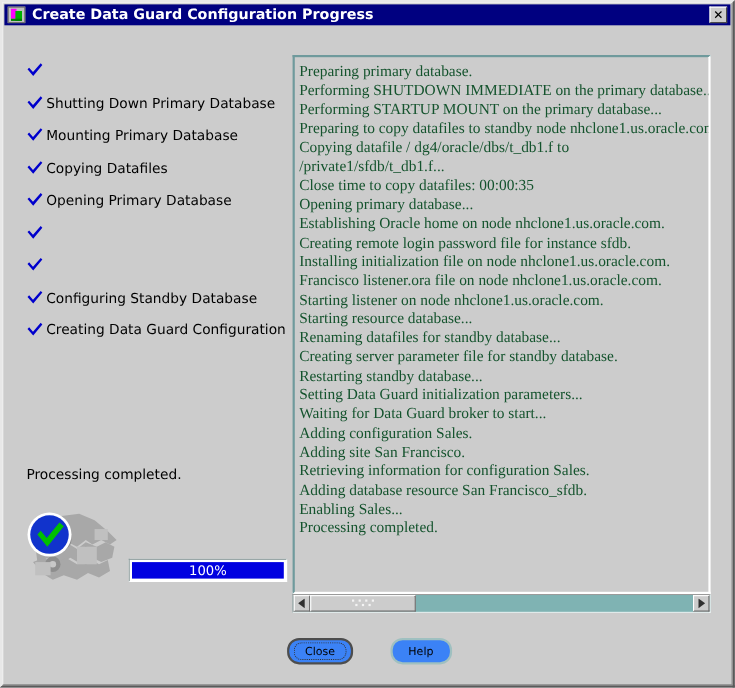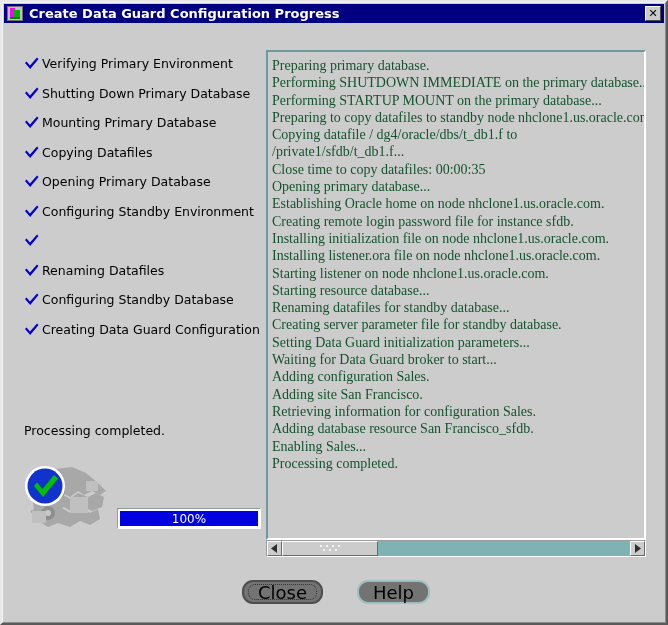--- a/index.html
+++ b/index.html
@@ -258,22 +258,22 @@
     width: 668px;
     display: flex;
     justify-content: center;
     gap: 10px;
   }
   .btn {
     height: 24px;
     min-width: 56px;
     padding: 0 14px;
     border-radius: 11px;
-    background: #737373;
-    font-size: 18px;
+    background: #3b82f6;
+    font-size: 10px;
     color: #000000;
     display: flex;
     align-items: center;
     justify-content: center;
     box-sizing: border-box;
     font-family: "DejaVu Sans", "Liberation Sans", sans-serif;
   }
   .btn-default {
     border: 2px solid #4d4d4d;
     position: relative;
@@ -306,21 +306,20 @@
     <div class="title-close">✕</div>
   </div>
 
   <div class="checklist">
     <div class="check-row">
       <span class="check-mark">
         <svg width="16" height="14" viewBox="0 0 16 14">
             <path d="M1 6 L2.5 4.5 L6 8.5 L13 0.5 L14.5 2 L6.2 12 Z" fill="#0000cc"></path>
           </svg>
       </span>
-      <span class="check-label">Verifying Primary Environment</span>
     </div>
     <div class="check-row">
       <span class="check-mark">
         <svg width="16" height="14" viewBox="0 0 16 14">
             <path d="M1 6 L2.5 4.5 L6 8.5 L13 0.5 L14.5 2 L6.2 12 Z" fill="#0000cc"></path>
           </svg>
       </span>
       <span class="check-label">Shutting Down Primary Database</span>
     </div>
     <div class="check-row">
@@ -346,36 +345,27 @@
           </svg>
       </span>
       <span class="check-label">Opening Primary Database</span>
     </div>
     <div class="check-row">
       <span class="check-mark">
         <svg width="16" height="14" viewBox="0 0 16 14">
             <path d="M1 6 L2.5 4.5 L6 8.5 L13 0.5 L14.5 2 L6.2 12 Z" fill="#0000cc"></path>
           </svg>
       </span>
-      <span class="check-label">Configuring Standby Environment</span>
-    </div>
-    <div class="check-row">
-      <span class="check-mark">
-        <svg width="16" height="14" viewBox="0 0 16 14">
-            <path d="M1 6 L2.5 4.5 L6 8.5 L13 0.5 L14.5 2 L6.2 12 Z" fill="#0000cc"></path>
-          </svg>
-      </span>
-    </div>
-    <div class="check-row">
-      <span class="check-mark">
-        <svg width="16" height="14" viewBox="0 0 16 14">
-            <path d="M1 6 L2.5 4.5 L6 8.5 L13 0.5 L14.5 2 L6.2 12 Z" fill="#0000cc"></path>
-          </svg>
-      </span>
-      <span class="check-label">Renaming Datafiles</span>
+    </div>
+    <div class="check-row">
+      <span class="check-mark">
+        <svg width="16" height="14" viewBox="0 0 16 14">
+            <path d="M1 6 L2.5 4.5 L6 8.5 L13 0.5 L14.5 2 L6.2 12 Z" fill="#0000cc"></path>
+          </svg>
+      </span>
     </div>
     <div class="check-row">
       <span class="check-mark">
         <svg width="16" height="14" viewBox="0 0 16 14">
             <path d="M1 6 L2.5 4.5 L6 8.5 L13 0.5 L14.5 2 L6.2 12 Z" fill="#0000cc"></path>
           </svg>
       </span>
       <span class="check-label">Configuring Standby Database</span>
     </div>
     <div class="check-row">
@@ -433,25 +423,26 @@
       <div class="log-line">Performing SHUTDOWN IMMEDIATE on the primary database...</div>
       <div class="log-line">Performing STARTUP MOUNT on the primary database...</div>
       <div class="log-line">Preparing to copy datafiles to standby node nhclone1.us.oracle.com.</div>
       <div class="log-line">Copying datafile / dg4/oracle/dbs/t_db1.f to</div>
       <div class="log-line"> /private1/sfdb/t_db1.f...</div>
       <div class="log-line">Close time to copy datafiles: 00:00:35</div>
       <div class="log-line">Opening primary database...</div>
       <div class="log-line">Establishing Oracle home on node nhclone1.us.oracle.com.</div>
       <div class="log-line">Creating remote login password file for instance sfdb.</div>
       <div class="log-line">Installing initialization file on node nhclone1.us.oracle.com.</div>
-      <div class="log-line">Installing listener.ora file on node nhclone1.us.oracle.com.</div>
+      <div class="log-line">Francisco listener.ora file on node nhclone1.us.oracle.com.</div>
       <div class="log-line">Starting listener on node nhclone1.us.oracle.com.</div>
       <div class="log-line">Starting resource database...</div>
       <div class="log-line">Renaming datafiles for standby database...</div>
       <div class="log-line">Creating server parameter file for standby database.</div>
+      <div class="log-line">Restarting standby database...</div>
       <div class="log-line">Setting Data Guard initialization parameters...</div>
       <div class="log-line">Waiting for Data Guard broker to start...</div>
       <div class="log-line">Adding configuration Sales.</div>
       <div class="log-line">Adding site San Francisco.</div>
       <div class="log-line">Retrieving information for configuration Sales.</div>
       <div class="log-line">Adding database resource San Francisco_sfdb.</div>
       <div class="log-line">Enabling Sales...</div>
       <div class="log-line">Processing completed.</div>
     </div>
   </div>

